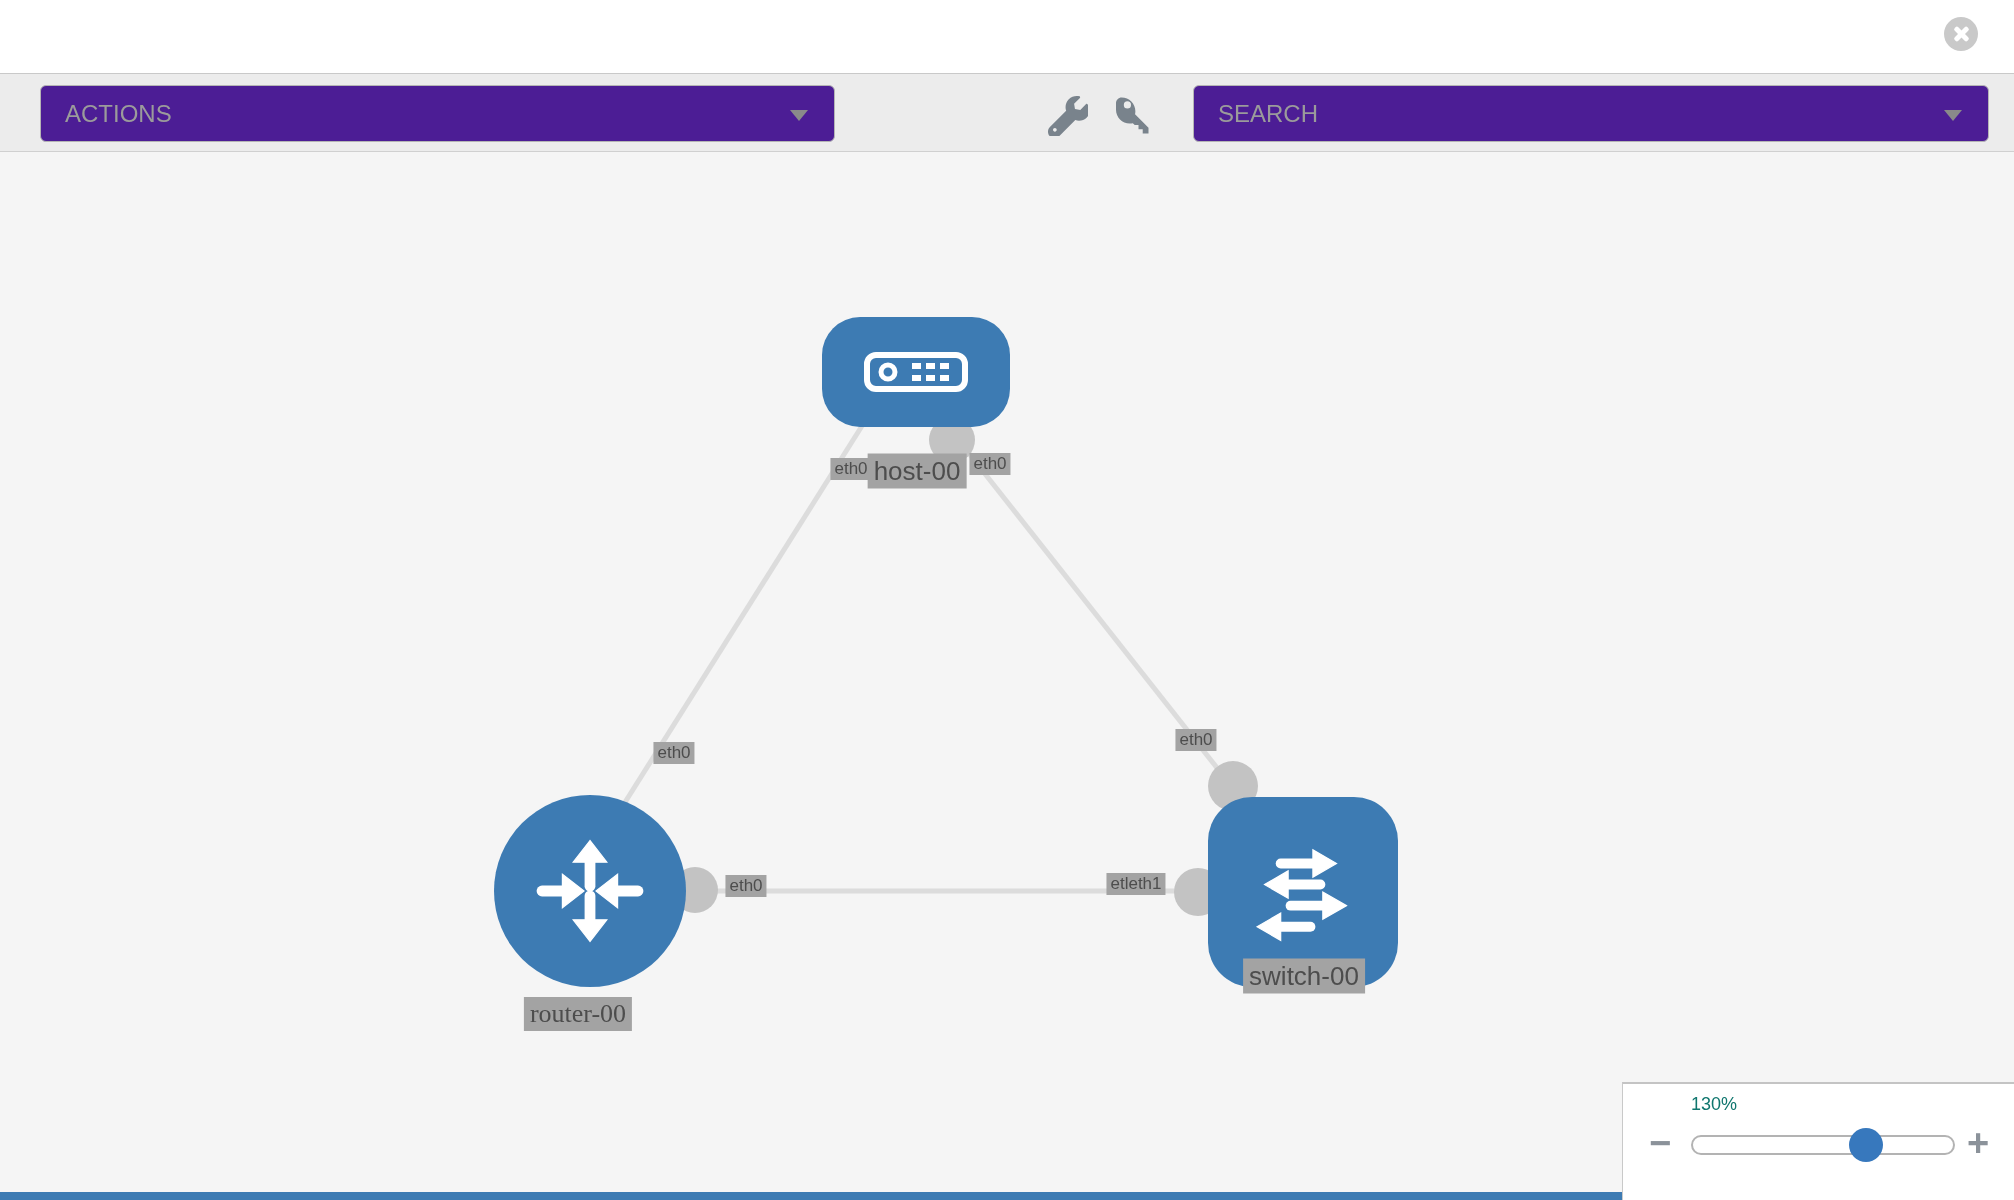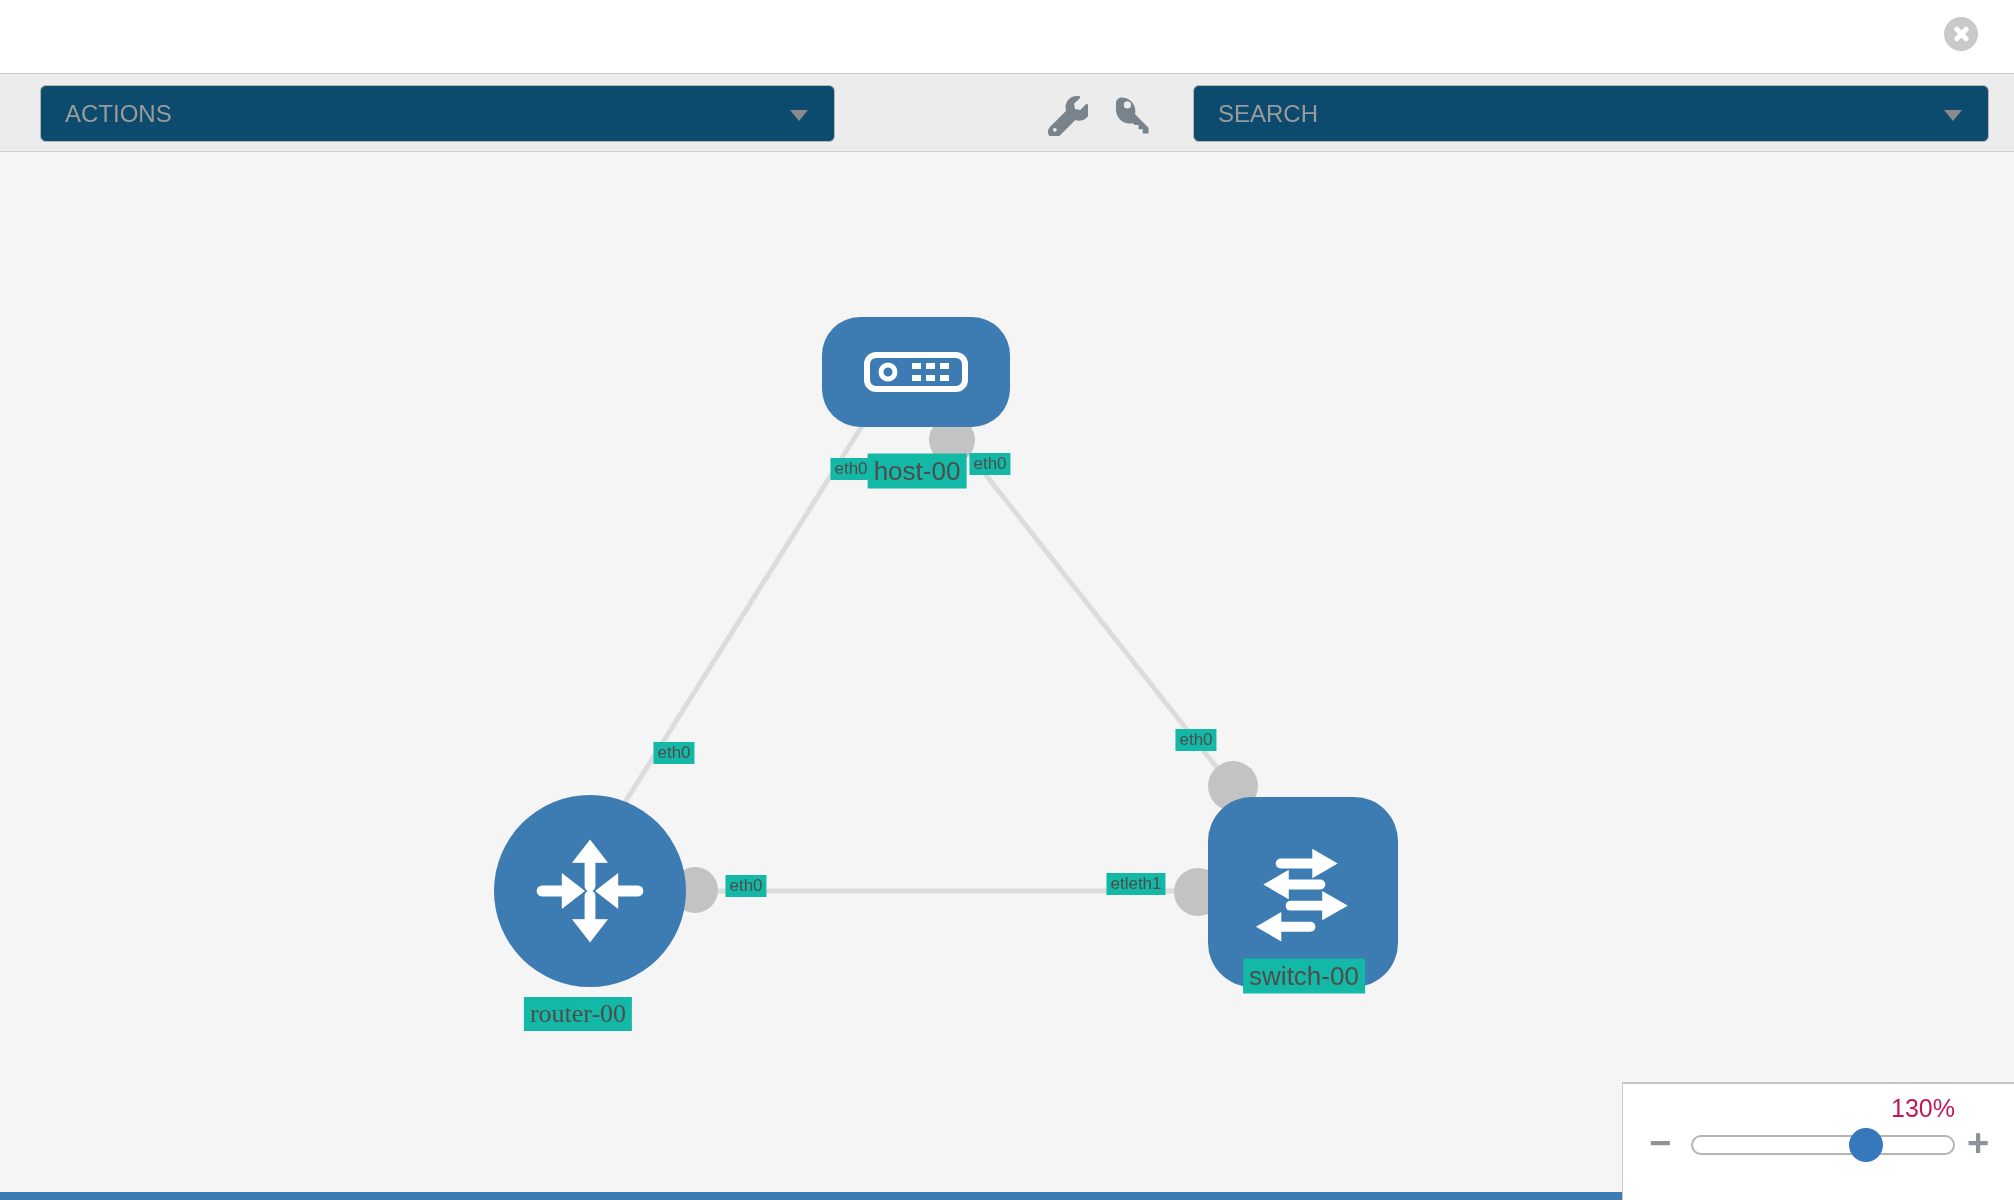--- a/index.html
+++ b/index.html
@@ -19,21 +19,21 @@
   }
   .close-btn .bar{position:absolute;left:15px;top:8px;width:5px;height:18px;background:#fff;border-radius:2px;}
   .close-btn .bar.a{transform:rotate(45deg);}
   .close-btn .bar.b{transform:rotate(-45deg);}
   
   .toolbar{
     position:absolute;left:0;top:73px;width:2014px;height:79px;background:#ececec;
     border-top:1px solid #c9c9c9;border-bottom:1px solid #d0d0d0;box-sizing:border-box;
   }
   .select-box{
-    position:absolute;top:11px;height:57px;background:#0c4a6e;border:1px solid #b5b5b5;border-radius:6px;
+    position:absolute;top:11px;height:57px;background:#4c1d95;border:1px solid #b5b5b5;border-radius:6px;
     box-sizing:border-box;display:flex;align-items:center;padding:0 24px;
     font-size:24px;color:#9b9b9b;cursor:pointer;
   }
   .select-actions{left:40px;width:795px;}
   .select-search{left:1184px;width:796px;margin-left:9px;}
   .caret{
     position:absolute;right:26px;top:24px;width:0;height:0;
     border-left:9px solid transparent;border-right:9px solid transparent;border-top:11px solid #8a8a8a;
   }
   .tool-icon{position:absolute;top:22px;width:40px;height:40px;cursor:pointer;}
@@ -42,40 +42,40 @@
   .icon-key{left:1116px;}
   
   .canvas{position:absolute;left:0;top:152px;width:2014px;height:1048px;background:#f5f5f5;}
   .links-layer{position:absolute;left:0;top:0;pointer-events:none;}
   .node{position:absolute;background:#3d7bb3;display:flex;align-items:center;justify-content:center;cursor:pointer;z-index:2;}
   .node-host{left:822px;top:165px;width:188px;height:110px;border-radius:38px;}
   .node-router{left:494px;top:643px;width:192px;height:192px;border-radius:50%;}
   .node-switch{left:1208px;top:645px;width:190px;height:190px;border-radius:44px;}
   .node svg{display:block;}
   .nlabel{
-    position:absolute;transform:translate(-50%,-50%);background:#14b8a6;color:#4d4d4d;
+    position:absolute;transform:translate(-50%,-50%);background:#a3a3a3;color:#4d4d4d;
     padding:2px 6px;white-space:nowrap;z-index:3;
   }
   .node-label{font-size:26px;}
   .if-label{font-size:17px;padding:1px 4px;}
   .lb-host{left:917px;top:319px;}
   .lb-router{left:578px;top:862px;font-family:Liberation Serif, serif;}
   .lb-switch{left:1304px;top:824px;}
   .if0{left:851px;top:317px;}
   .if1{left:990px;top:312px;}
   .if2{left:674px;top:601px;}
   .if3{left:1196px;top:588px;}
   .if4{left:746px;top:734px;}
   .if5{left:1136px;top:732px;}
   
   .zoom-panel{
     position:absolute;left:1622px;top:1082px;width:392px;height:118px;background:#fff;
     border-left:1px solid #c9c9c9;border-top:2px solid #c4c4c4;box-sizing:border-box;z-index:4;
   }
-  .zoom-value{position:absolute;left:68px;top:10px;width:264px;text-align:right;font-size:25px;color:#be185d;}
+  .zoom-value{position:absolute;left:68px;top:10px;width:264px;text-align:left;font-size:18px;color:#0f766e;}
   .zoom-minus,.zoom-plus{
     position:absolute;top:40px;font-size:38px;font-weight:bold;color:#8b929a;line-height:38px;cursor:pointer;
   }
   .zoom-minus{left:26px;}
   .zoom-plus{left:344px;}
   .zoom-track{
     position:absolute;left:68px;top:51px;width:264px;height:20px;background:#fff;
     border:2px solid #b3b3b3;border-radius:11px;box-sizing:border-box;cursor:pointer;
   }
   .zoom-thumb{

